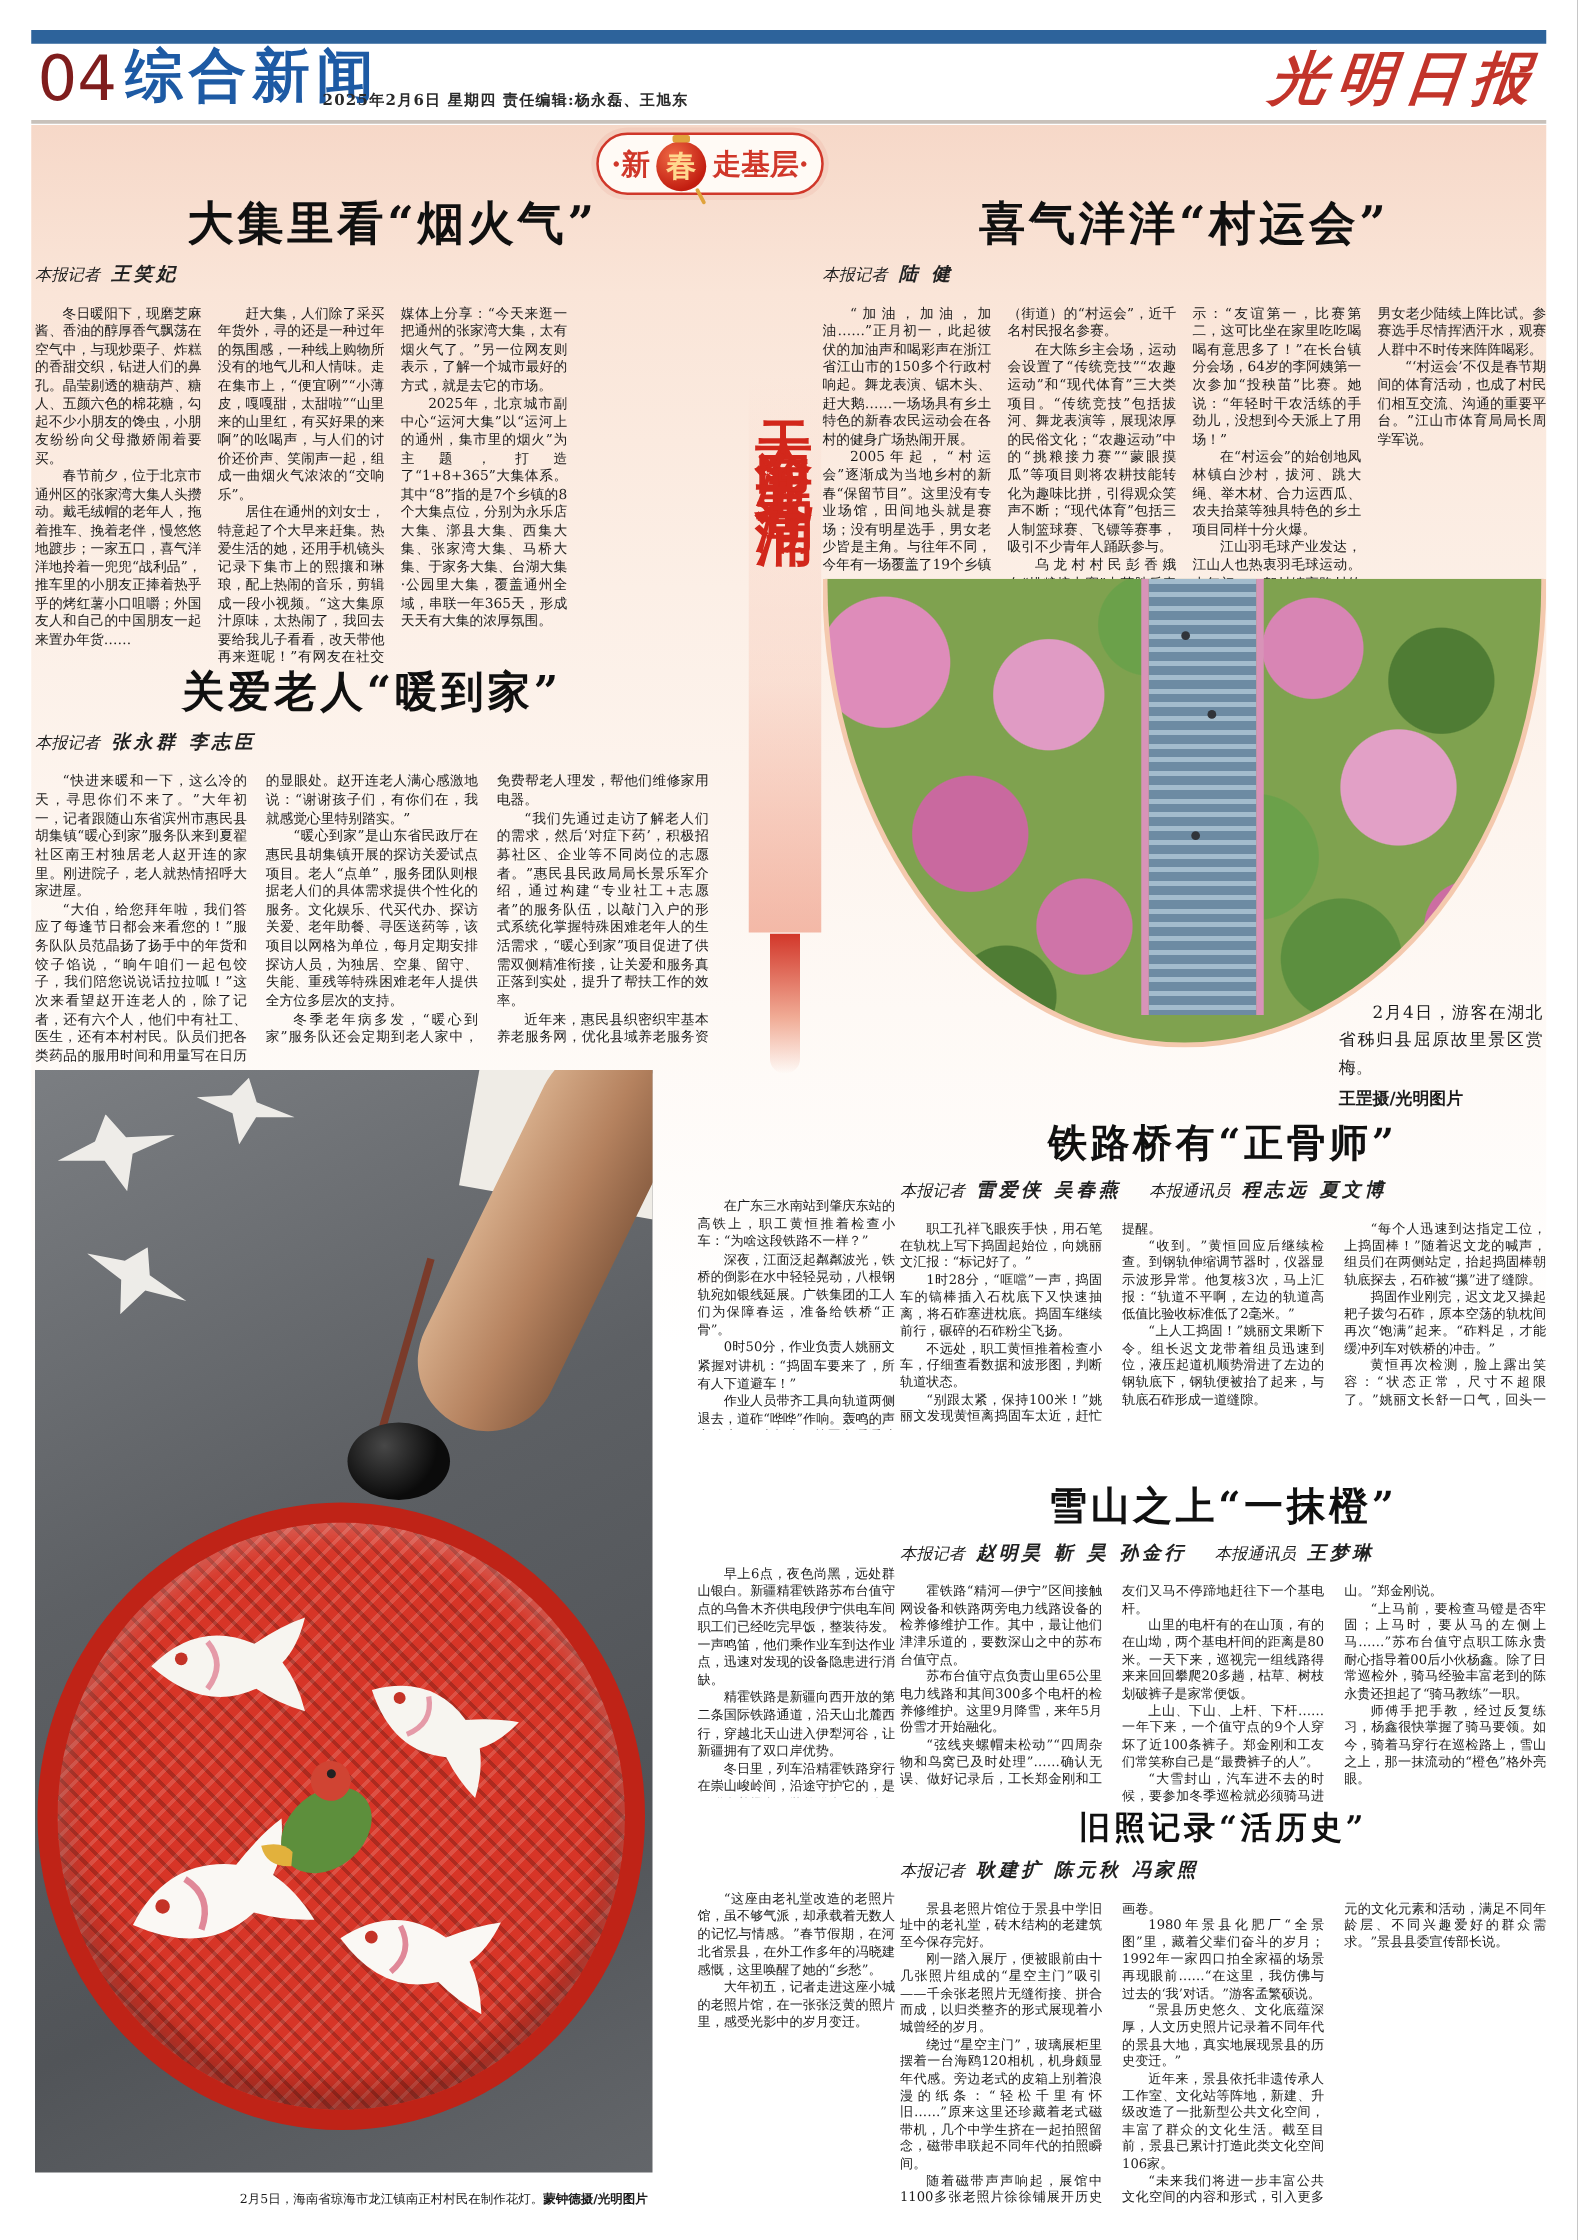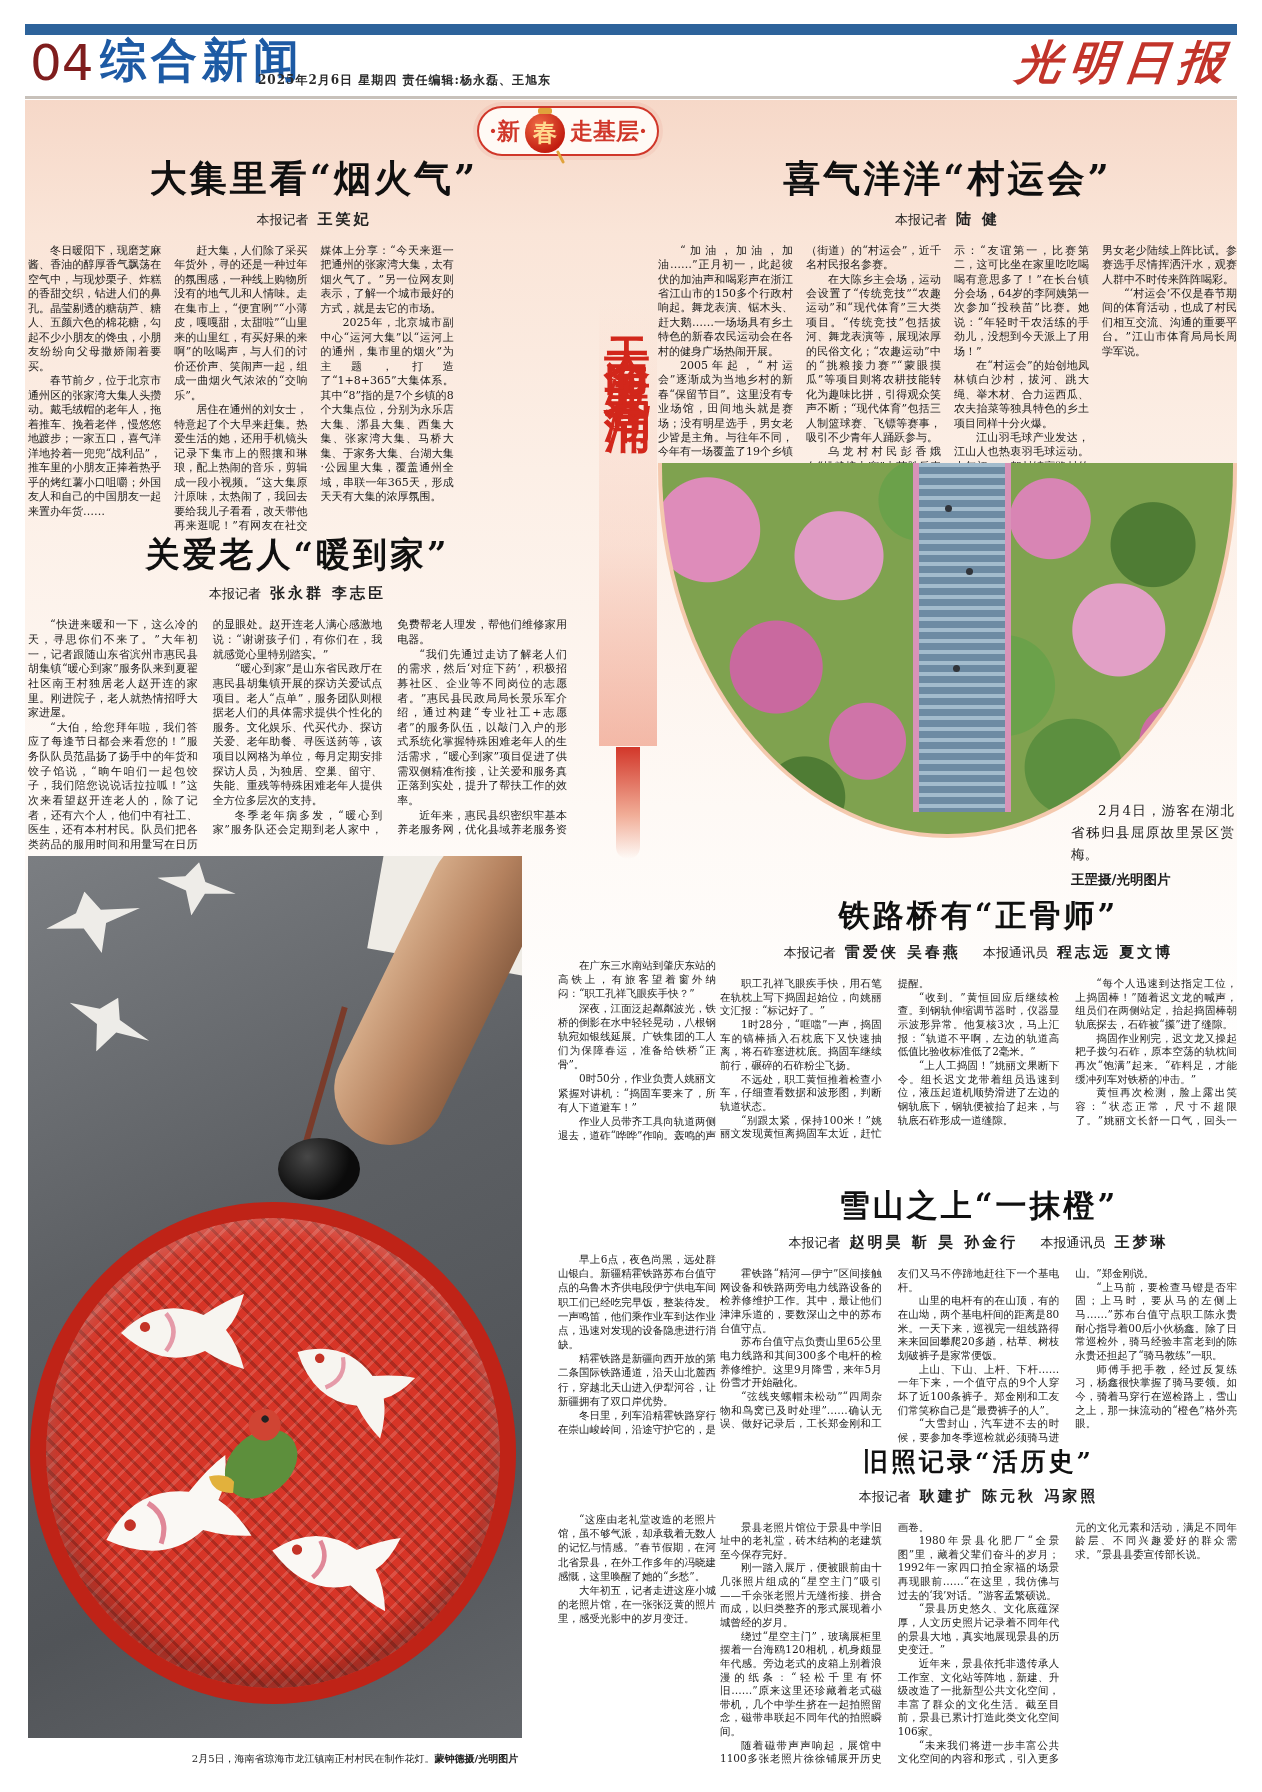--- a/index.html
+++ b/index.html
@@ -22,21 +22,21 @@
          font-weight:700;font-size:23px;box-shadow:0 0 0 4px rgba(208,55,42,.07);}
   .lantern{position:relative;width:40px;height:40px;border-radius:50%;margin-top:4px;
            background:radial-gradient(circle at 35% 30%,#ef6a45,#c21d10 72%);color:#ffd98f;font-size:24px;
            display:flex;align-items:center;justify-content:center;}
   .lantern::before{content:"";position:absolute;top:-5px;left:13px;width:14px;height:6px;background:#e0a33c;border-radius:2px;}
   .lantern::after{content:"";position:absolute;bottom:-11px;right:3px;width:3px;height:14px;background:#e0a33c;
                   transform:rotate(-28deg);border-radius:2px;}
   
   .art{position:absolute;}
   .title{text-align:center;font-weight:700;letter-spacing:3px;color:#101010;line-height:1.1;}
-  .byline{text-align:center;margin-top:11px;font-size:13px;color:#222;}
+  .byline{margin-top:11px;font-size:13px;color:#222;font-style:italic;}
   .byline b{font-size:15px;letter-spacing:3px;margin-left:9px;font-weight:700;}
   .byline .lbl{margin-left:18px;}
   .cols{text-align:justify;overflow:hidden;column-fill:auto;margin-top:15px;}
   .p{margin:0;text-indent:2em;}
   .a1 .cols{column-count:4;column-gap:13px;height:302px;font-size:11px;line-height:1.32;}
   .a2 .cols{column-count:4;column-gap:13px;height:238px;font-size:11px;line-height:1.31;}
   .a3 .cols{column-count:3;column-gap:15px;height:234px;font-size:11px;line-height:1.33;}
   .a4 .cols,.a5 .cols,.a6 .cols{column-count:3;column-gap:16px;font-size:10.5px;line-height:1.3;}
   .a4 .cols{height:177px;}
   .a5 .cols{height:181px;}
@@ -226,21 +226,21 @@
           <circle cx="46" cy="18" r="1.8" fill="#222"></circle>
         </svg>
       </div>
     </div>
     <div class="cap2">
       <span>2月5日，海南省琼海市龙江镇南正村村民在制作花灯。</span>
       <span class="credit">蒙钟德摄/光明图片</span>
     </div>
 
     <div class="lead lead4">
-        <p class="p">在广东三水南站到肇庆东站的高铁上，有旅客望着窗外纳闷：“职工孔祥飞眼疾手快？”</p>
+        <p class="p">在广东三水南站到肇庆东站的高铁上，职工黄恒推着检查小车：“为啥这段铁路不一样？”</p>
         <p class="p">深夜，江面泛起粼粼波光，铁桥的倒影在水中轻轻晃动，八根钢轨宛如银线延展。广铁集团的工人们为保障春运，准备给铁桥“正骨”。</p>
         <p class="p">0时50分，作业负责人姚丽文紧握对讲机：“捣固车要来了，所有人下道避车！”</p>
         <p class="p">作业人员带齐工具向轨道两侧退去，道砟“哗哗”作响。轰鸣的声音传来，4束灯光下捣固车缓缓驶来。</p>
       </div>
     <div class="lead lead5">
         <p class="p">早上6点，夜色尚黑，远处群山银白。新疆精霍铁路苏布台值守点的乌鲁木齐供电段伊宁供电车间职工们已经吃完早饭，整装待发。一声鸣笛，他们乘作业车到达作业点，迅速对发现的设备隐患进行消缺。</p>
         <p class="p">精霍铁路是新疆向西开放的第二条国际铁路通道，沿天山北麓西行，穿越北天山进入伊犁河谷，让新疆拥有了双口岸优势。</p>
         <p class="p">冬日里，列车沿精霍铁路穿行在崇山峻岭间，沿途守护它的，是一群身着橙色工装的供电人。他们负责精</p>
       </div>
     <div class="lead lead6">

